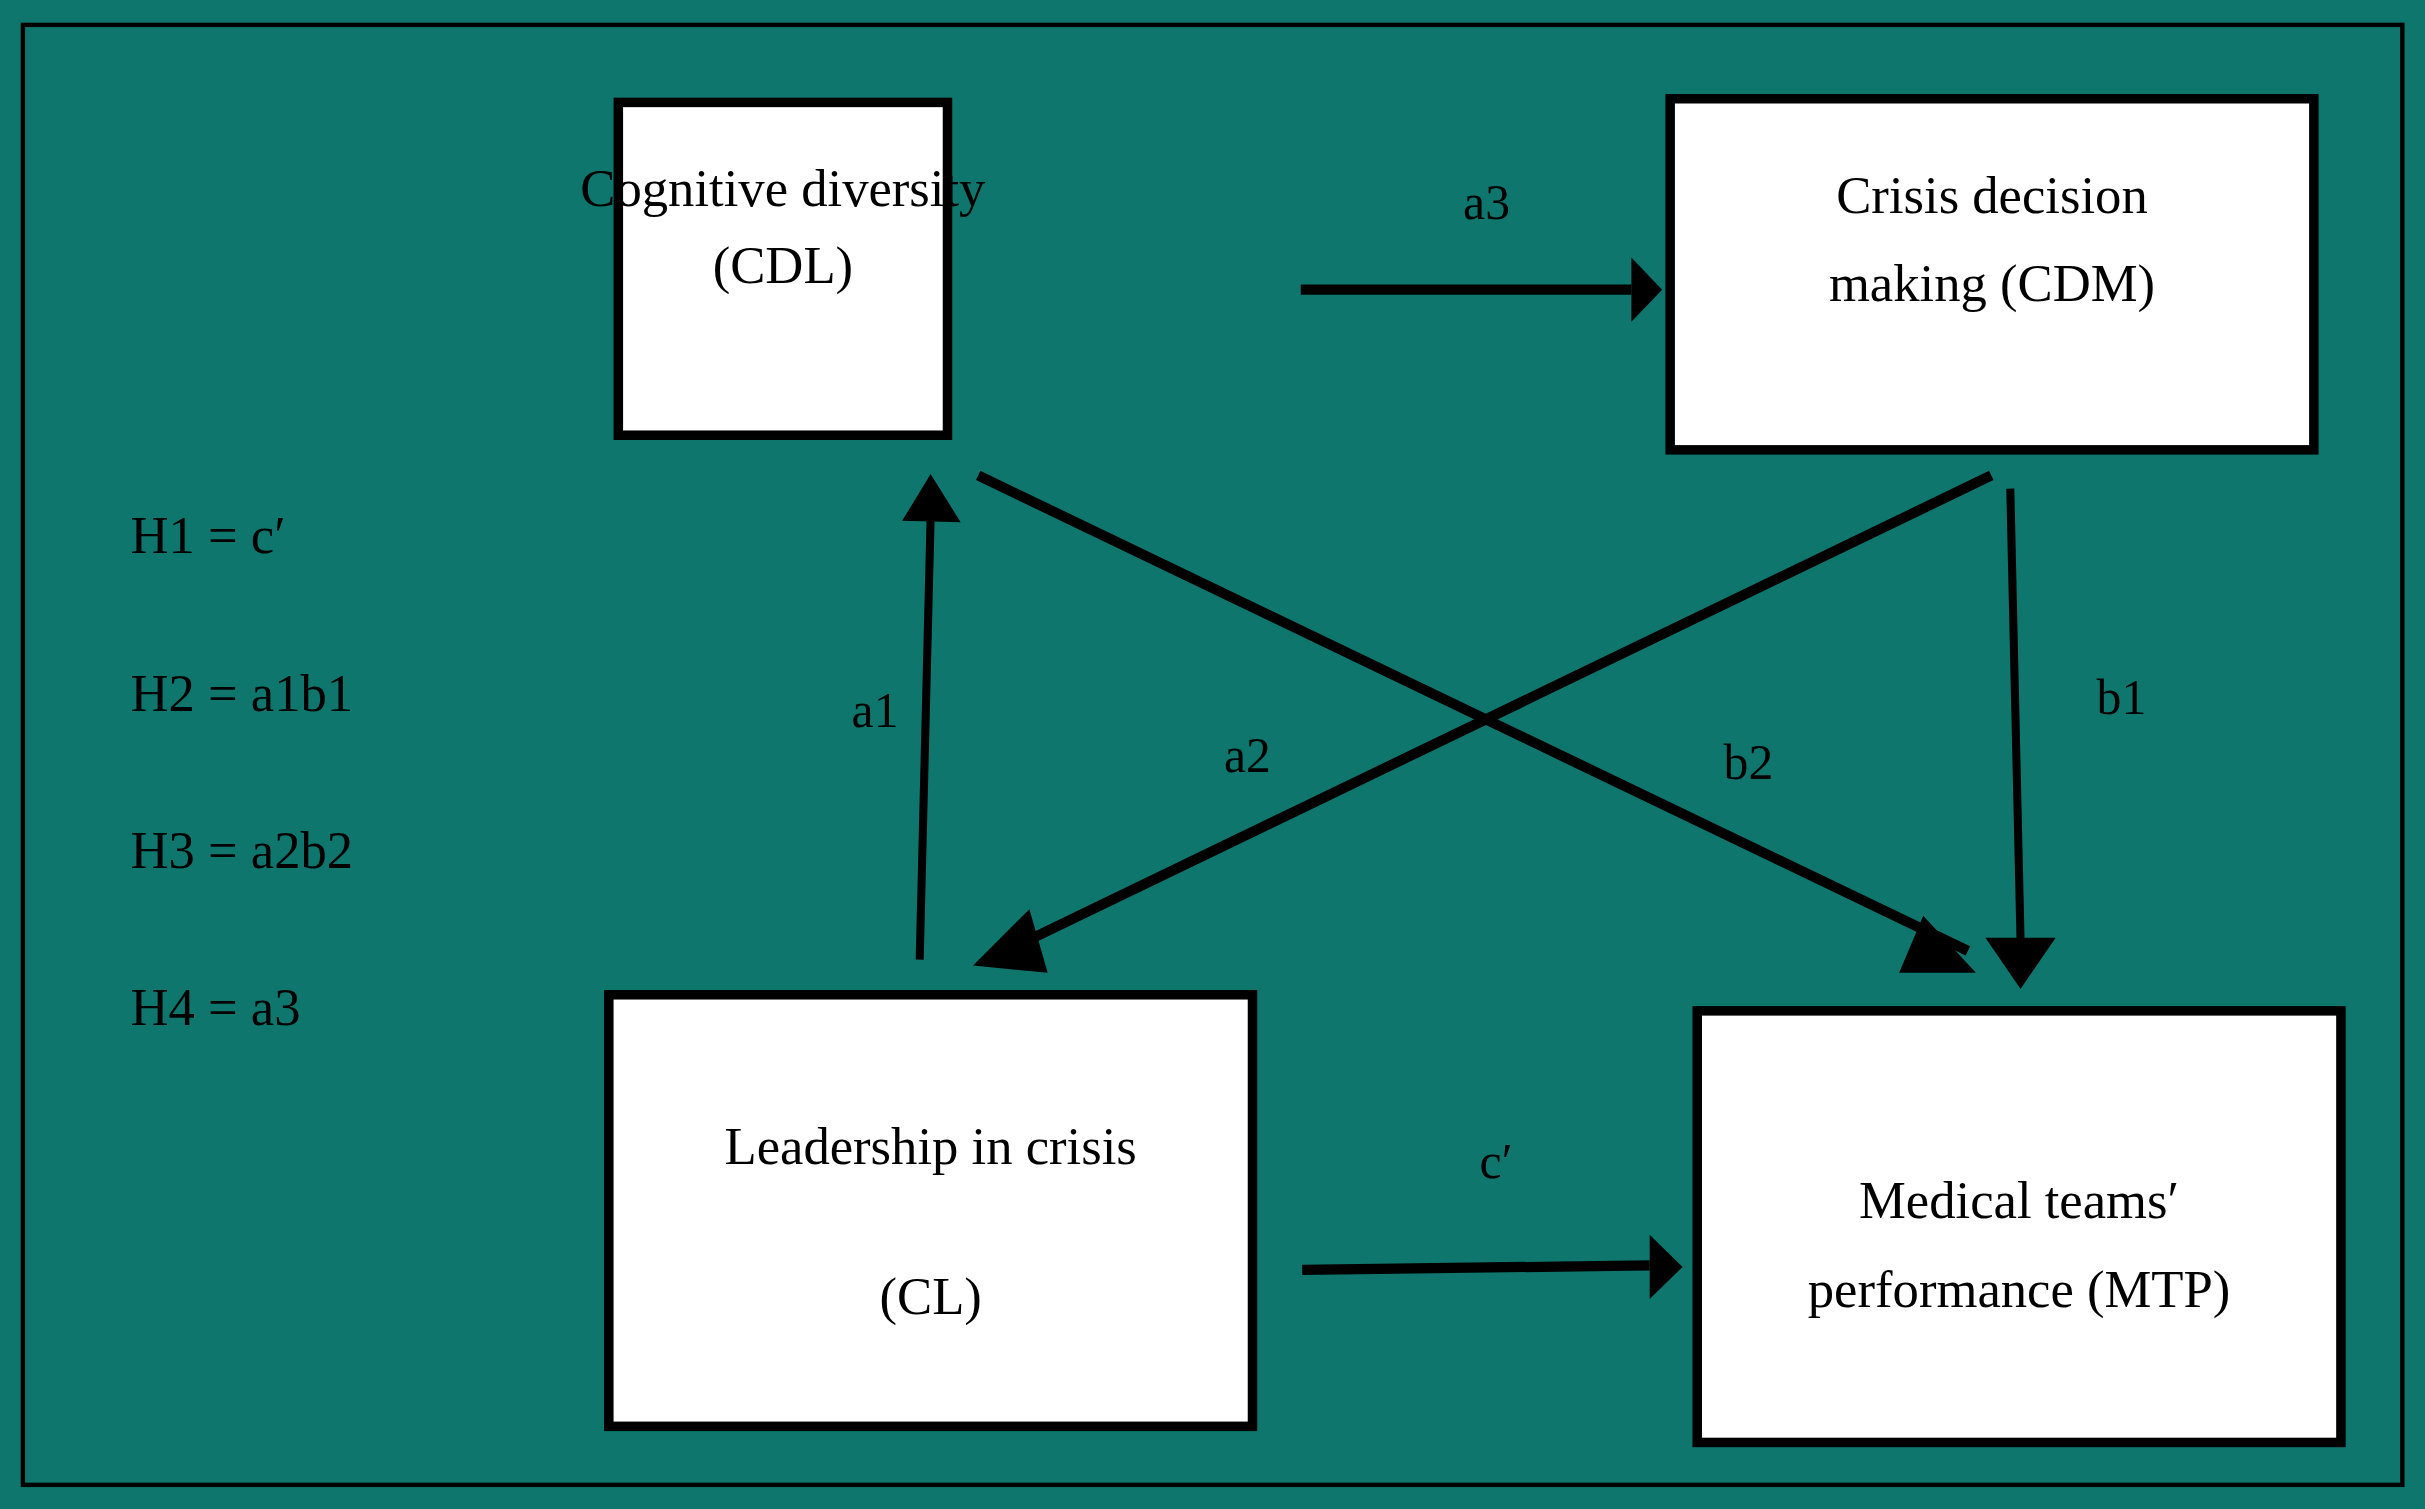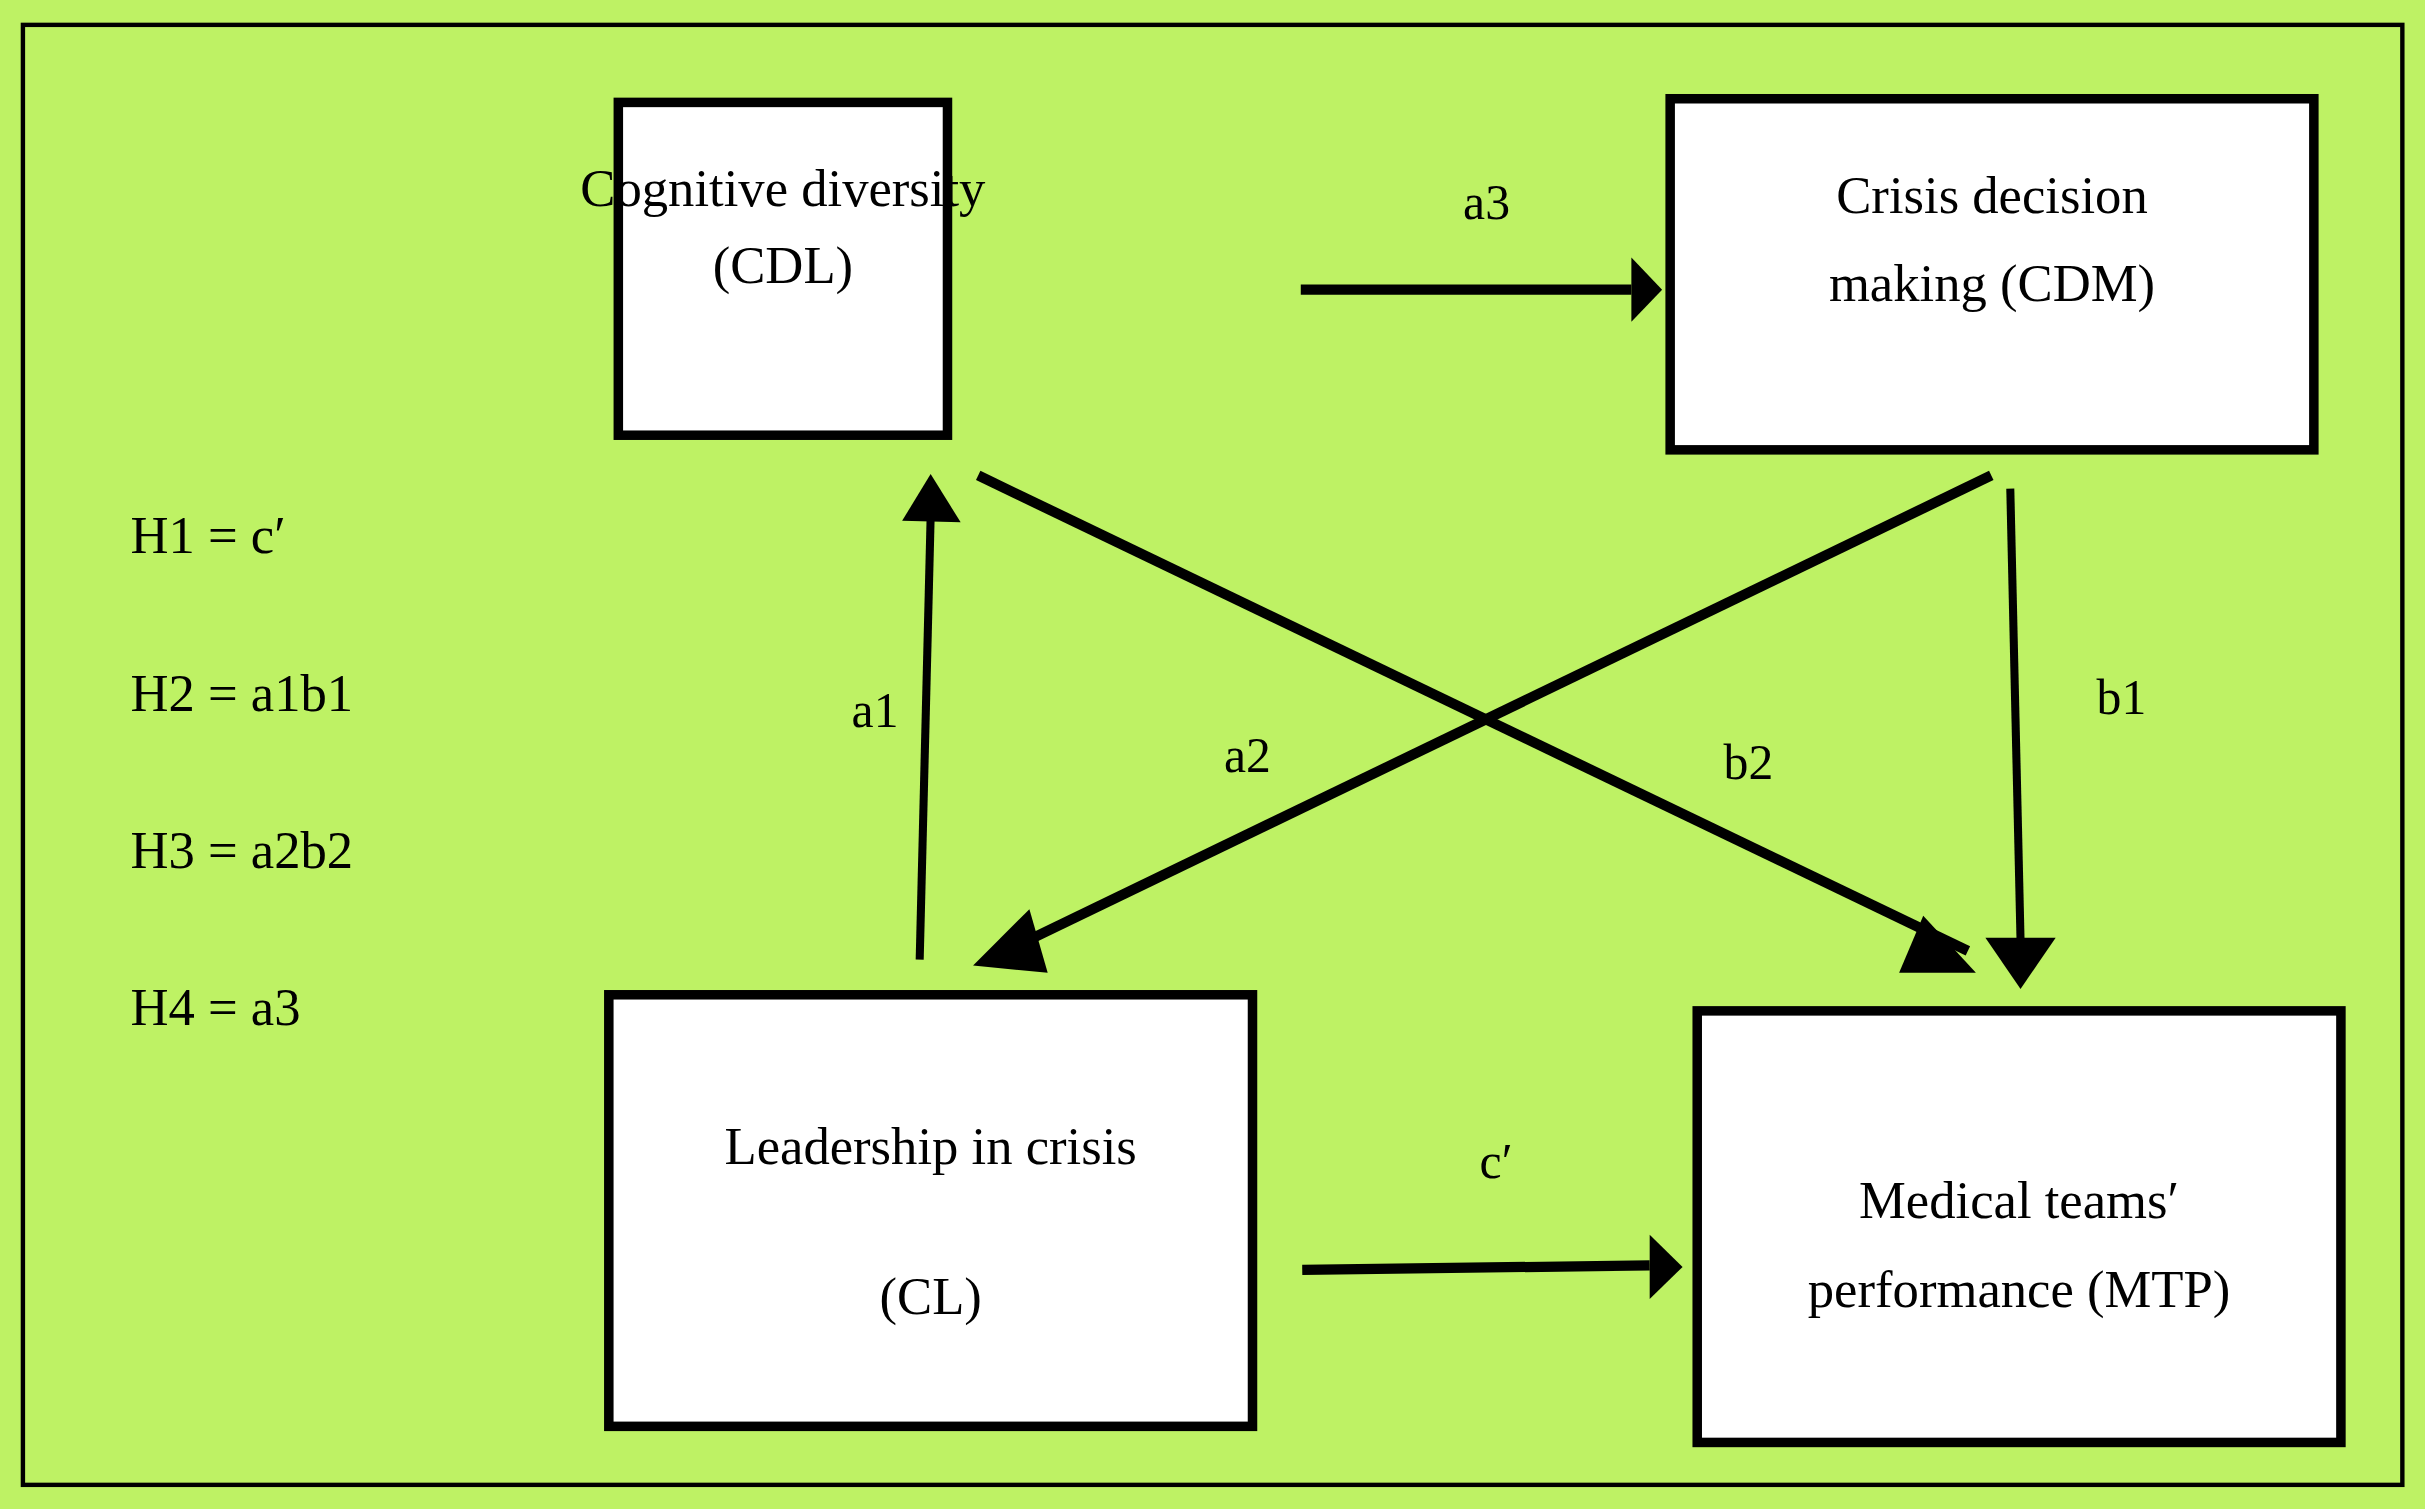--- a/index.html
+++ b/index.html
@@ -4,21 +4,21 @@
 <style>
   html, body {
     margin: 0;
     padding: 0;
     background: #ffffff;
   }
   #page {
     position: relative;
     width: 2426px;
     height: 1509px;
-    background: #bef264;
+    background: #0f766e;
     font-family: "Liberation Serif", "DejaVu Serif", serif;
     overflow: hidden;
   }
   #diagram-svg {
     position: absolute;
     left: 0;
     top: 0;
     width: 2426px;
     height: 1509px;
     display: block;

